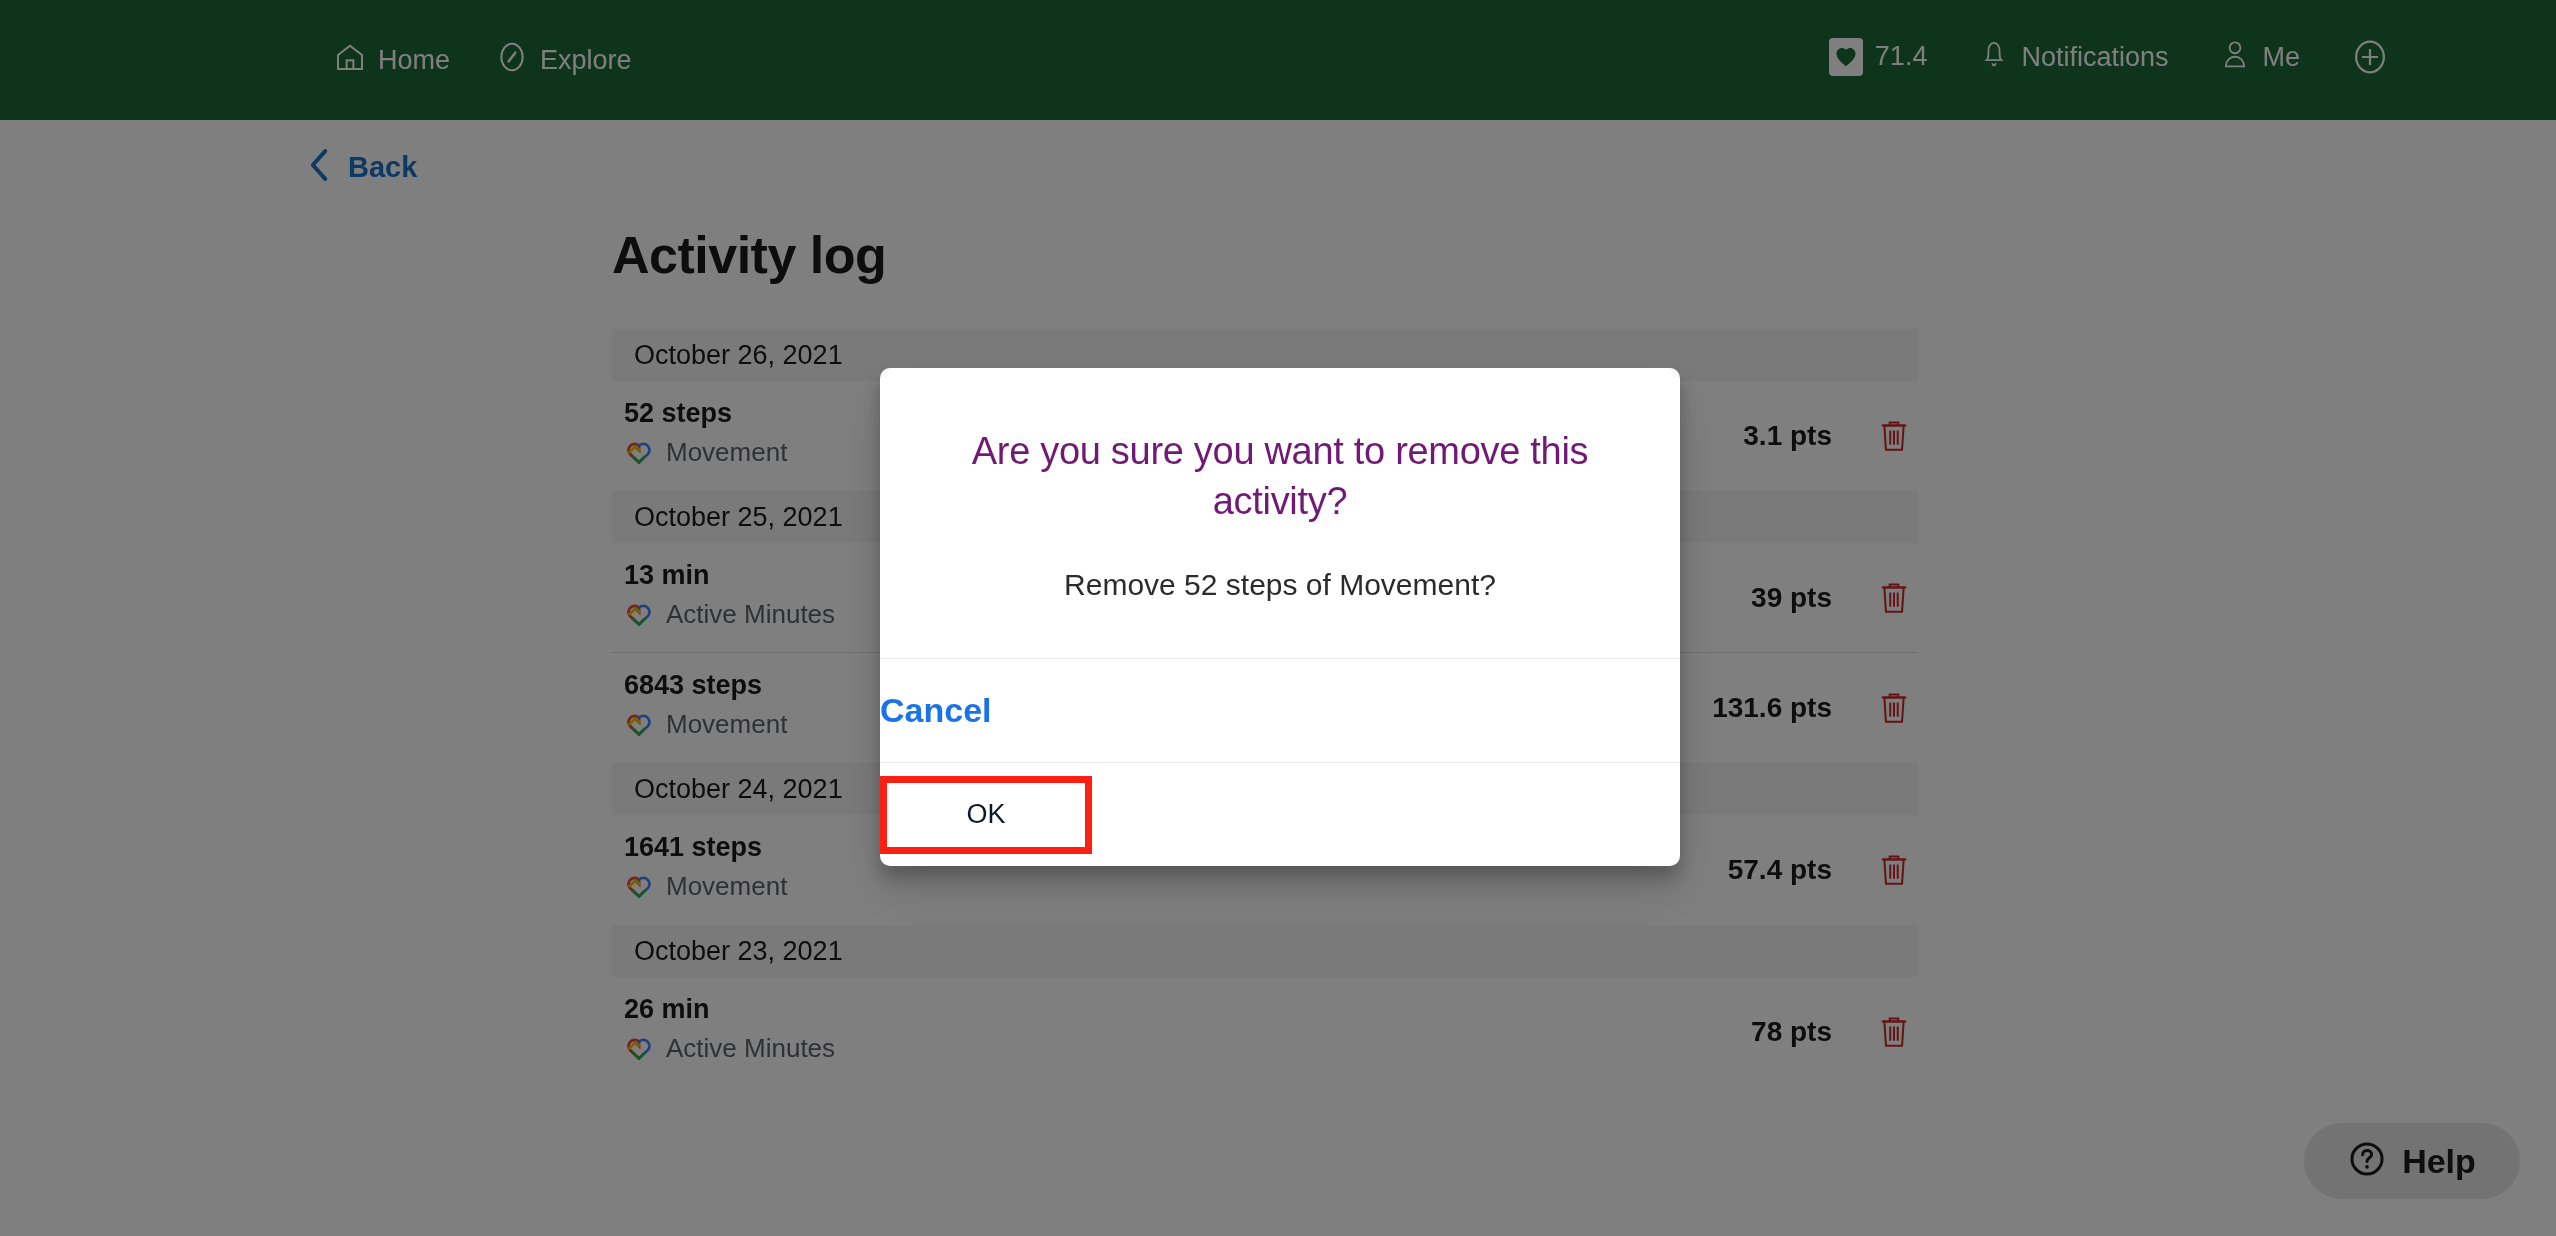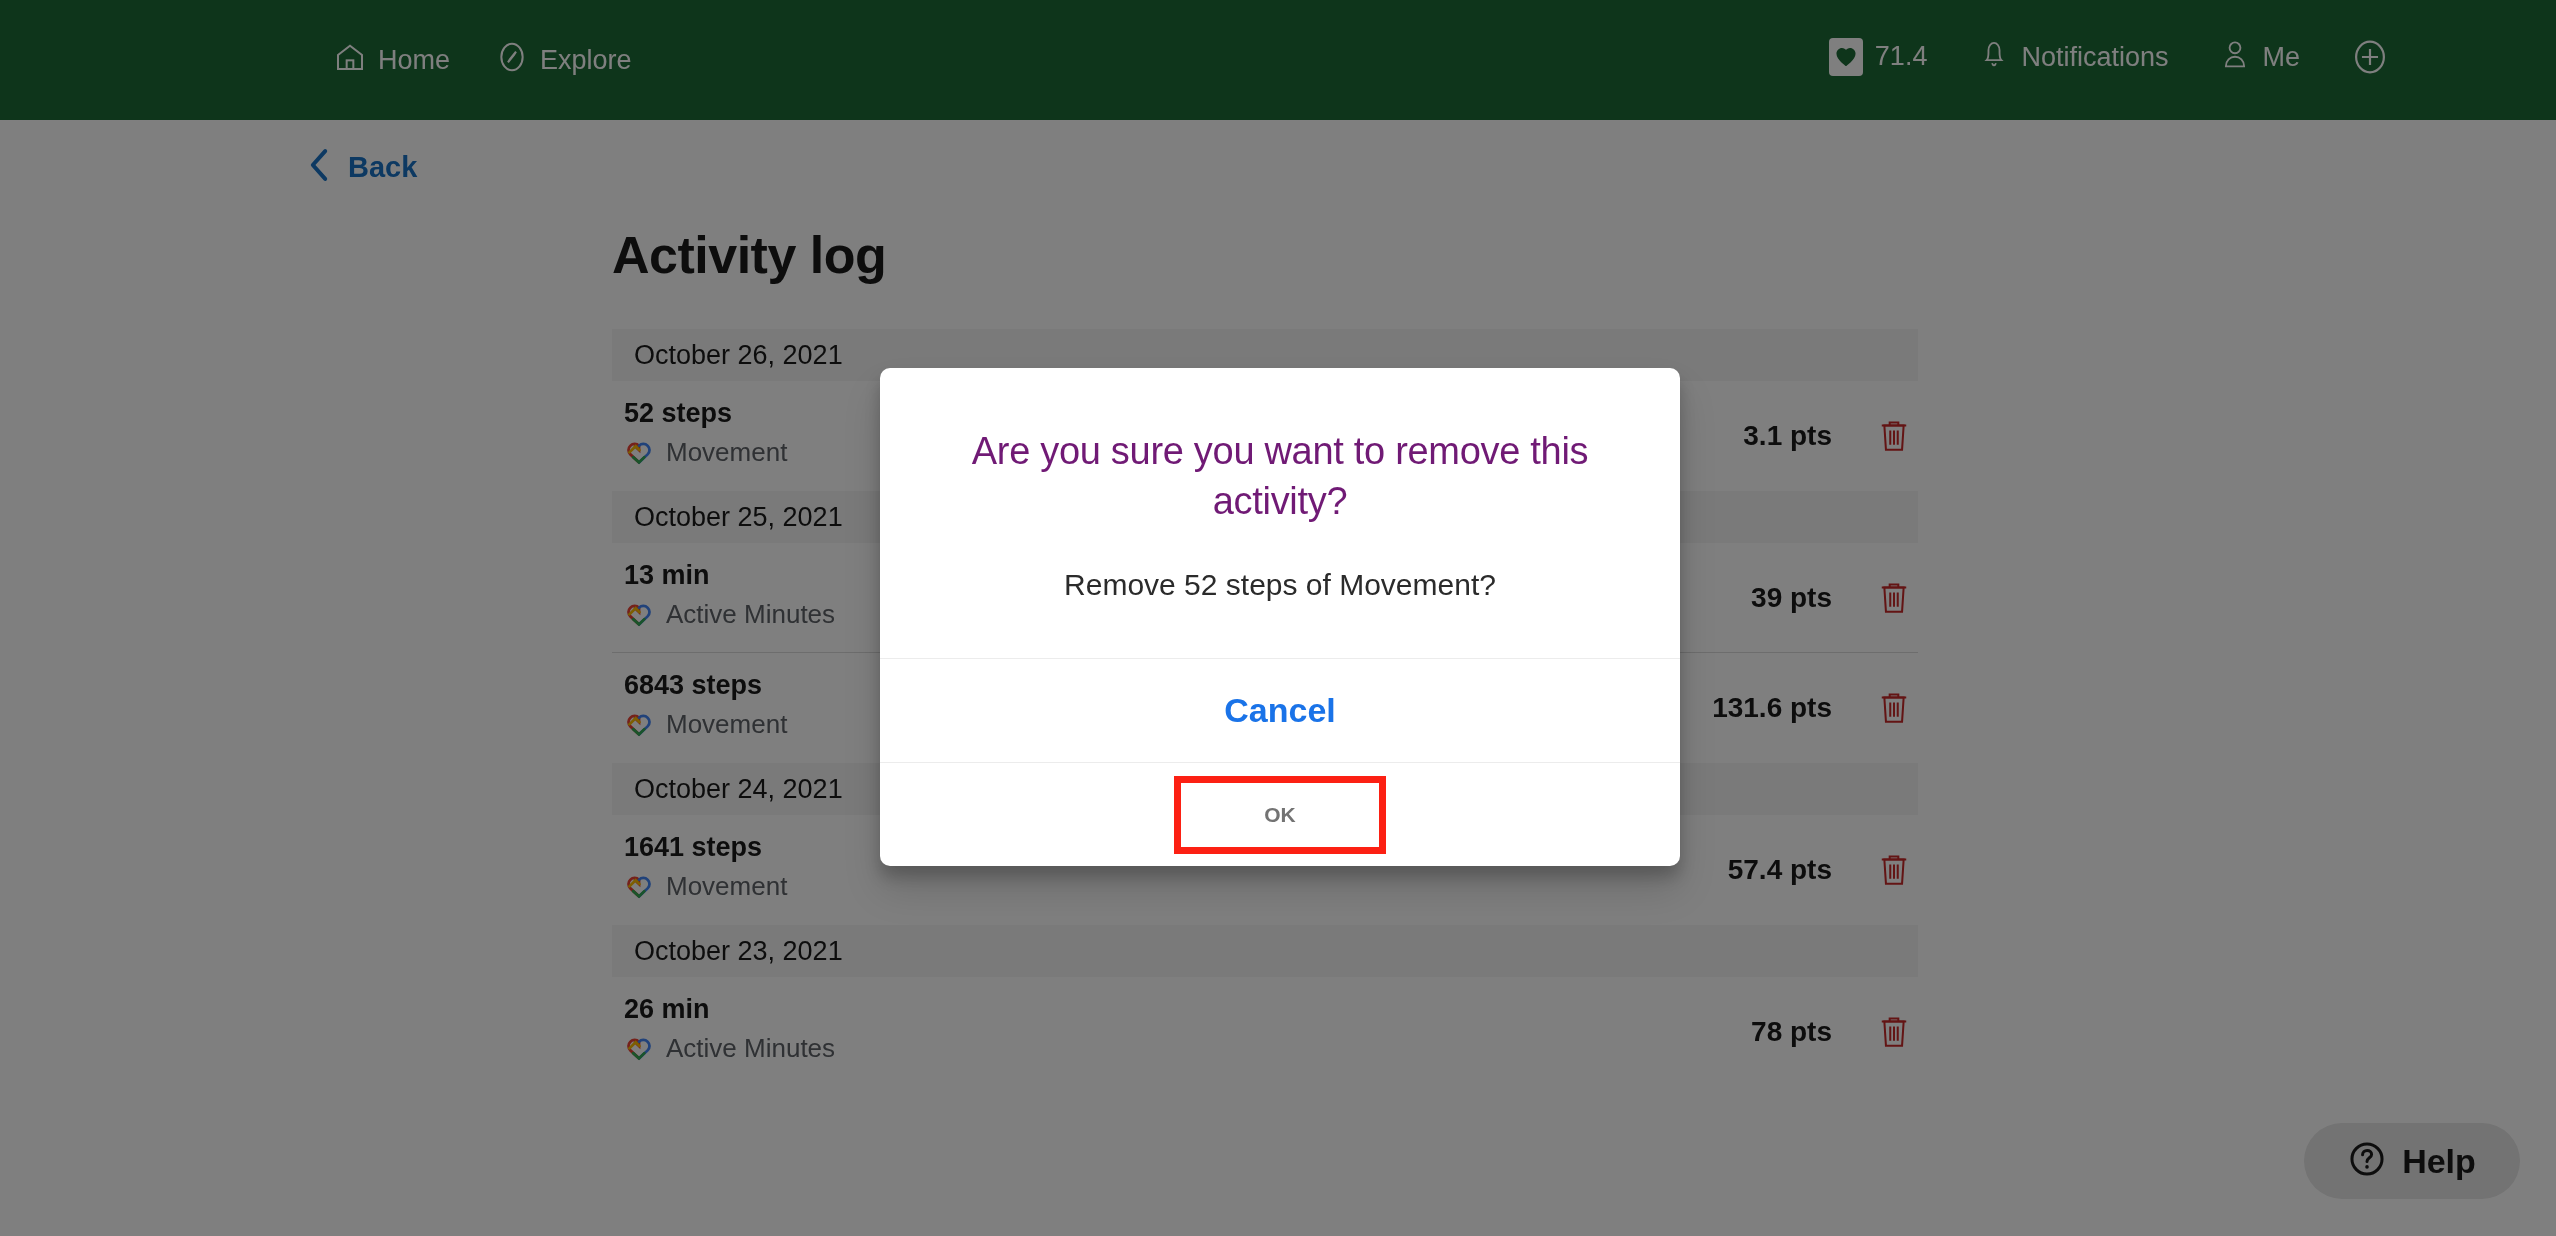--- a/index.html
+++ b/index.html
@@ -219,42 +219,42 @@
     margin-top: 42px;
     font-size: 30px;
     color: #2b2b2b;
     text-align: center;
   }
   .modal-action {
     border-top: 1px solid #ececec;
     height: 104px;
     display: flex;
     align-items: center;
-    justify-content: center;
+    justify-content: flex-start;
     cursor: pointer;
   }
   #cancel-label {
     font-size: 34px;
     font-weight: 700;
     color: #1a73e8;
   }
   #ok-hit {
     position: relative;
     width: 212px;
     height: 78px;
     border: 7px solid #fc2013;
     display: flex;
     align-items: center;
     justify-content: center;
     background: #ffffff;
   }
   #ok-label {
-    font-size: 21px;
-    font-weight: 700;
-    color: #737373;
+    font-size: 27px;
+    font-weight: 400;
+    color: #0f172a;
   }
 </style>
 </head>
 <body>
 
 <div id="page">
 
   <div id="header">
 
     <div id="header-left">

